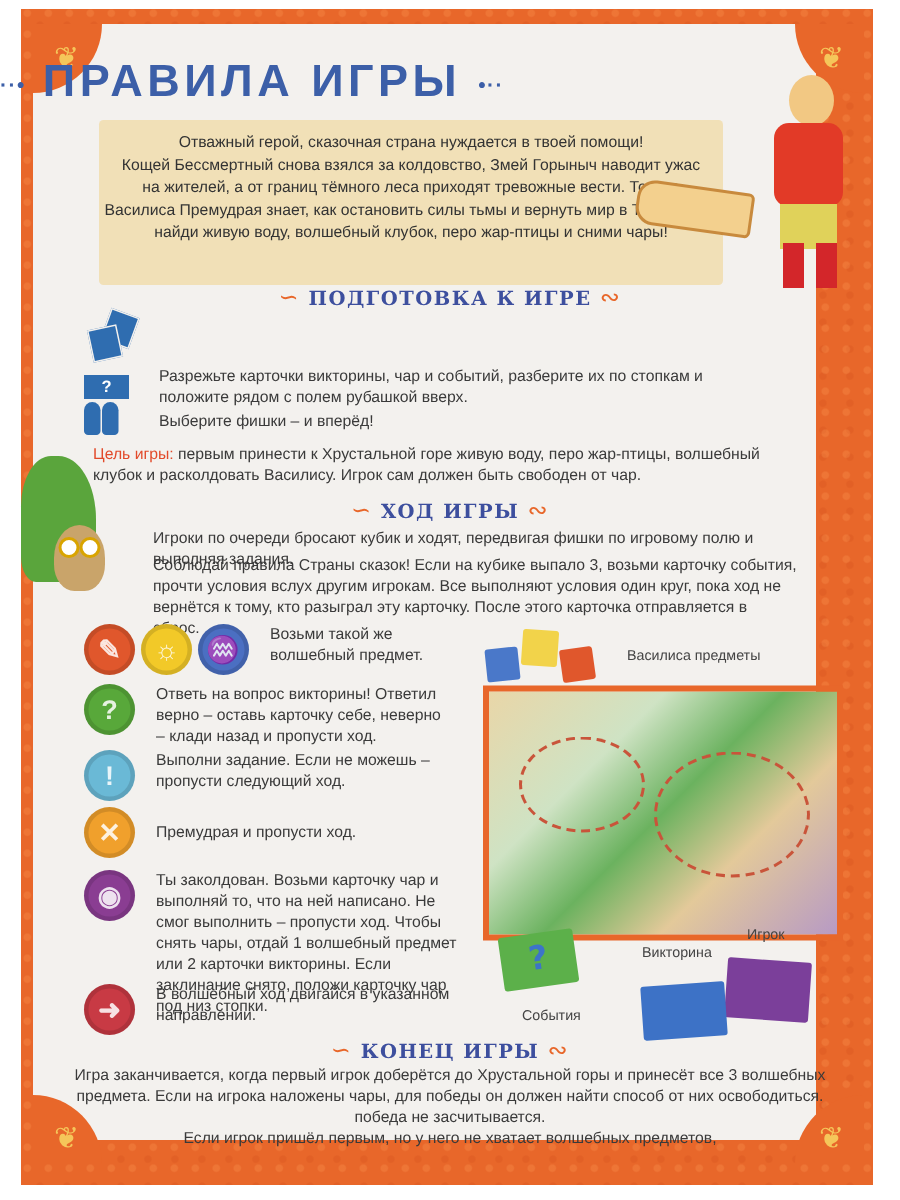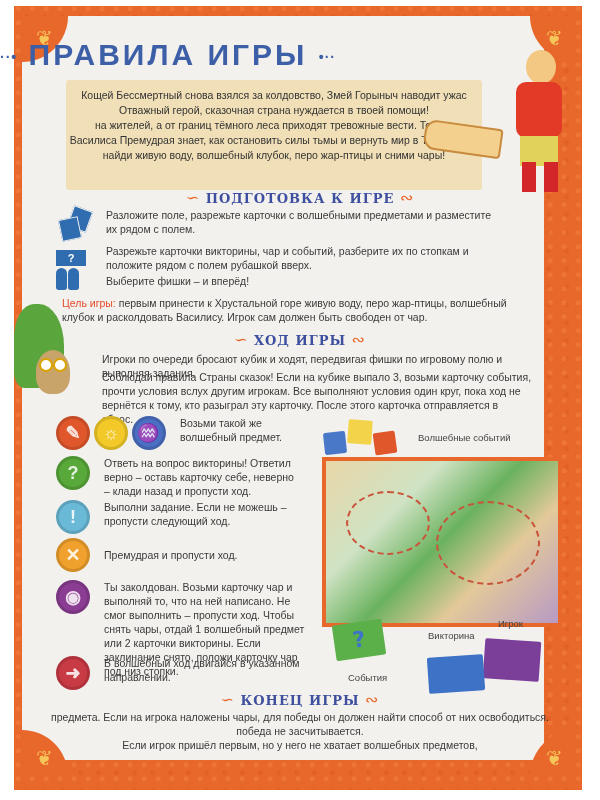--- a/index.html
+++ b/index.html
@@ -66,22 +66,22 @@
 <div class="orn" style="left:36px;top:748px">❦</div>
 <div class="orn" style="left:546px;top:748px">❦</div>
 
 <div class="title">
   <span class="dots">··•</span>
   <span>ПРАВИЛА ИГРЫ</span>
   <span class="dots">•··</span>
 </div>
 
 <div class="intro">
+  <p>Отважный герой, сказочная страна нуждается в твоей помощи!</p>
   <p>Кощей Бессмертный снова взялся за колдовство, Змей Горыныч наводит ужас</p>
-  <p>Отважный герой, сказочная страна нуждается в твоей помощи!</p>
   <p>на жителей, а от границ тёмного леса приходят тревожные вести. Только</p>
   <p>Василиса Премудрая знает, как остановить силы тьмы и вернуть мир в Тридевятое</p>
   <p>найди живую воду, волшебный клубок, перо жар-птицы и сними чары!</p>
 </div>
 
 <div class="hero">
   <div class="head"></div>
   <div class="shirt"></div>
   <div class="pants"></div>
   <div class="boot1"></div>
@@ -93,21 +93,20 @@
   <span class="sw">∽</span>
   <span>ПОДГОТОВКА К ИГРЕ</span>
   <span class="sw">∾</span>
 </div>
 
 <div class="prep-row body" style="top:208px">
   <div class="prep-ico ico-cards">
     <div style="left:14px;top:0;transform:rotate(20deg)"></div>
     <div style="left:4px;top:10px;transform:rotate(-12deg)"></div>
   </div>
-  <span>Разложите поле, разрежьте карточки с волшебными предметами и разместите их рядом с полем.</span>
 </div>
 <div class="prep-row body" style="top:244px">
   <div class="prep-ico">
       <div class="ico-q">?</div>
     </div>
   <span>Разрежьте карточки викторины, чар и событий, разберите их по стопкам и положите рядом с полем рубашкой вверх.</span>
 </div>
 <div class="prep-row body" style="top:266px">
   <div class="prep-ico">
       <div class="ico-pawns">
@@ -155,36 +154,37 @@
   <div class="txt" style="width:210px">Ты заколдован. Возьми карточку чар и выполняй то, что на ней написано. Не смог выполнить – пропусти ход. Чтобы снять чары, отдай 1 волшебный предмет или 2 карточки викторины. Если заклинание снято, положи карточку чар под низ стопки.</div>
 </div>
 <div class="rule body" style="top:656px">
   <div class="circle" style="background:#c83a44">➜</div>
   <div class="txt">В волшебный ход двигайся в указанном направлении.</div>
 </div>
 
 <div class="card" style="left:324px;top:432px;width:22px;height:22px;background:#4a78c9;transform:rotate(-6deg)"></div>
 <div class="card" style="left:348px;top:420px;width:24px;height:24px;background:#f2d34a;transform:rotate(4deg)"></div>
 <div class="card" style="left:374px;top:432px;width:22px;height:22px;background:#e0572c;transform:rotate(-8deg)"></div>
-<div class="cap" style="left:418px;top:432px">Волшебные событий</div>
+<div class="cap" style="left:418px;top:432px">Василиса предметы</div>
 
 <div class="board">
   <div class="path" style="left:20px;top:30px;width:80px;height:60px"></div>
   <div class="path" style="left:110px;top:40px;width:100px;height:80px"></div>
 </div>
 
 <div class="card" style="left:334px;top:622px;width:50px;height:36px;background:#5cb04a;color:#3d74c8;font-weight:bold;font-size:22px;text-align:center;line-height:36px;transform:rotate(-8deg)">?</div>
 <div class="cap" style="left:428px;top:630px">Викторина</div>
 <div class="cap" style="left:498px;top:618px">Игрок</div>
 <div class="card" style="left:484px;top:640px;width:56px;height:40px;background:#7b3f9a;transform:rotate(4deg)"></div>
 <div class="card" style="left:428px;top:656px;width:56px;height:36px;background:#3d72c6;transform:rotate(-4deg)"></div>
 <div class="cap" style="left:348px;top:672px">События</div>
 
 <div class="h2" style="top:690px">
   <span class="sw">∽</span>
   <span>КОНЕЦ ИГРЫ</span>
   <span class="sw">∾</span>
 </div>
 <div class="end body">
+  <div>Игра заканчивается, когда первый игрок доберётся до Хрустальной горы и принесёт все 3 волшебных</div>
   <div>предмета. Если на игрока наложены чары, для победы он должен найти способ от них освободиться.</div>
   <div>победа не засчитывается.</div>
   <div>Если игрок пришёл первым, но у него не хватает волшебных предметов,</div>
 </div>
 
 </body></html>

